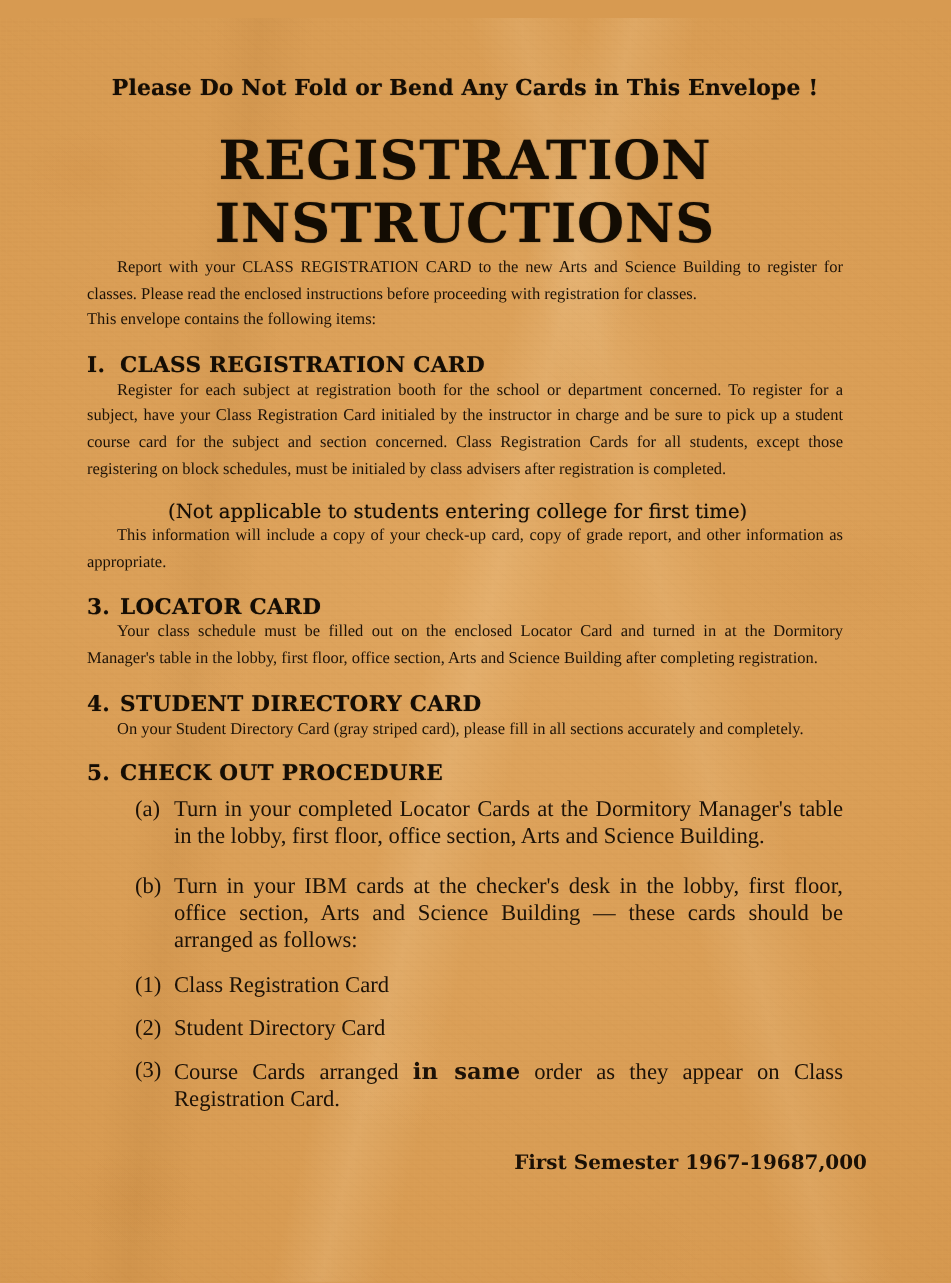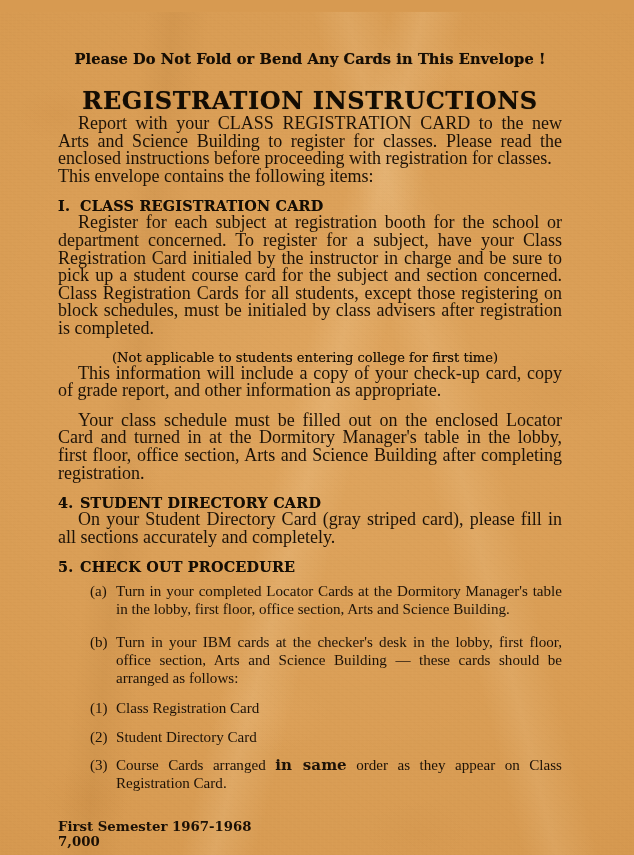--- a/index.html
+++ b/index.html
@@ -66,31 +66,31 @@
     font-size: 14.6px;
     letter-spacing: 0.1px;
     padding-top: 38px;
     color: #150d04;
     text-shadow: 0 0 0.7px rgba(20,12,4,0.55);
   }
   .doc-title {
     text-align: center;
     font-family: "DejaVu Serif", "Liberation Serif", serif;
     font-weight: bold;
-    font-size: 24px;
+    font-size: 36px;
     letter-spacing: 0.6px;
     margin-top: 19px;
     color: #130c03;
     text-shadow: 0 0 0.8px rgba(19,12,3,0.6);
   }
 
   
   p.body {
     margin: 0;
-    font-size: 18px;
+    font-size: 11px;
     line-height: 17.6px;
     text-align: justify;
     text-justify: inter-word;
     hyphens: manual;
     color: #1d1207;
   }
   p.indent { text-indent: 20px; }
   .gap-lg { margin-top: 15px; }
   .gap-md { margin-top: 12px; }
   .gap-sm { margin-top: 8px; }
@@ -134,28 +134,27 @@
     flex: 1 1 auto;
     text-align: justify;
     text-justify: inter-word;
   }
   .sub-item .sub-text.nojust { text-align: left; }
   b.emph { font-family: "DejaVu Serif", "Liberation Serif", serif; font-weight: bold; }
 
   
   .footer {
     display: flex;
-    justify-content: flex-start;
+    justify-content: flex-end;
     align-items: baseline;
     margin-top: 26px;
     font-family: "DejaVu Serif", "Liberation Serif", serif;
     font-weight: bold;
     font-size: 13.3px;
     color: #1b1005;
-    flex-direction: column;
   }
   .footer .right { margin-right: -16px; }
 </style>
 </head>
 <body>
 
 <div id="paper">
   <div id="content">
 
     <div class="banner">Please Do Not Fold or Bend Any Cards in This Envelope !</div>
@@ -172,20 +171,23 @@
       </div>
       <p class="body indent">Register for each subject at registration booth for the school or department concerned.  To register for a subject, have your Class Registration Card initialed by the instructor in charge and be sure to pick up a student course card for the subject and section concerned.  Class Registration Cards for all students, except those registering on block schedules, must be initialed by class advisers after registration is completed.</p>
     </div>
 
     <div class="gap-md">
       <div class="sec-sub">(Not applicable to students entering college for first time)</div>
       <p class="body indent">This information will include a copy of your check-up card, copy of grade report, and other information as appropriate.</p>
     </div>
 
     <div class="gap-md">
+      <div class="sec-head">
+        <span class="num">3.</span><span>LOCATOR CARD</span>
+      </div>
       <p class="body indent">Your class schedule must be filled out on the enclosed Locator Card and turned in at the Dormitory Manager's table in the lobby, first floor, office section, Arts and Science Building after completing registration.</p>
     </div>
 
     <div class="gap-md">
       <div class="sec-head">
         <span class="num">4.</span><span>STUDENT DIRECTORY CARD</span>
       </div>
       <p class="body indent">On your Student Directory Card (gray striped card), please fill in all sections accurately and completely.</p>
     </div>
 

